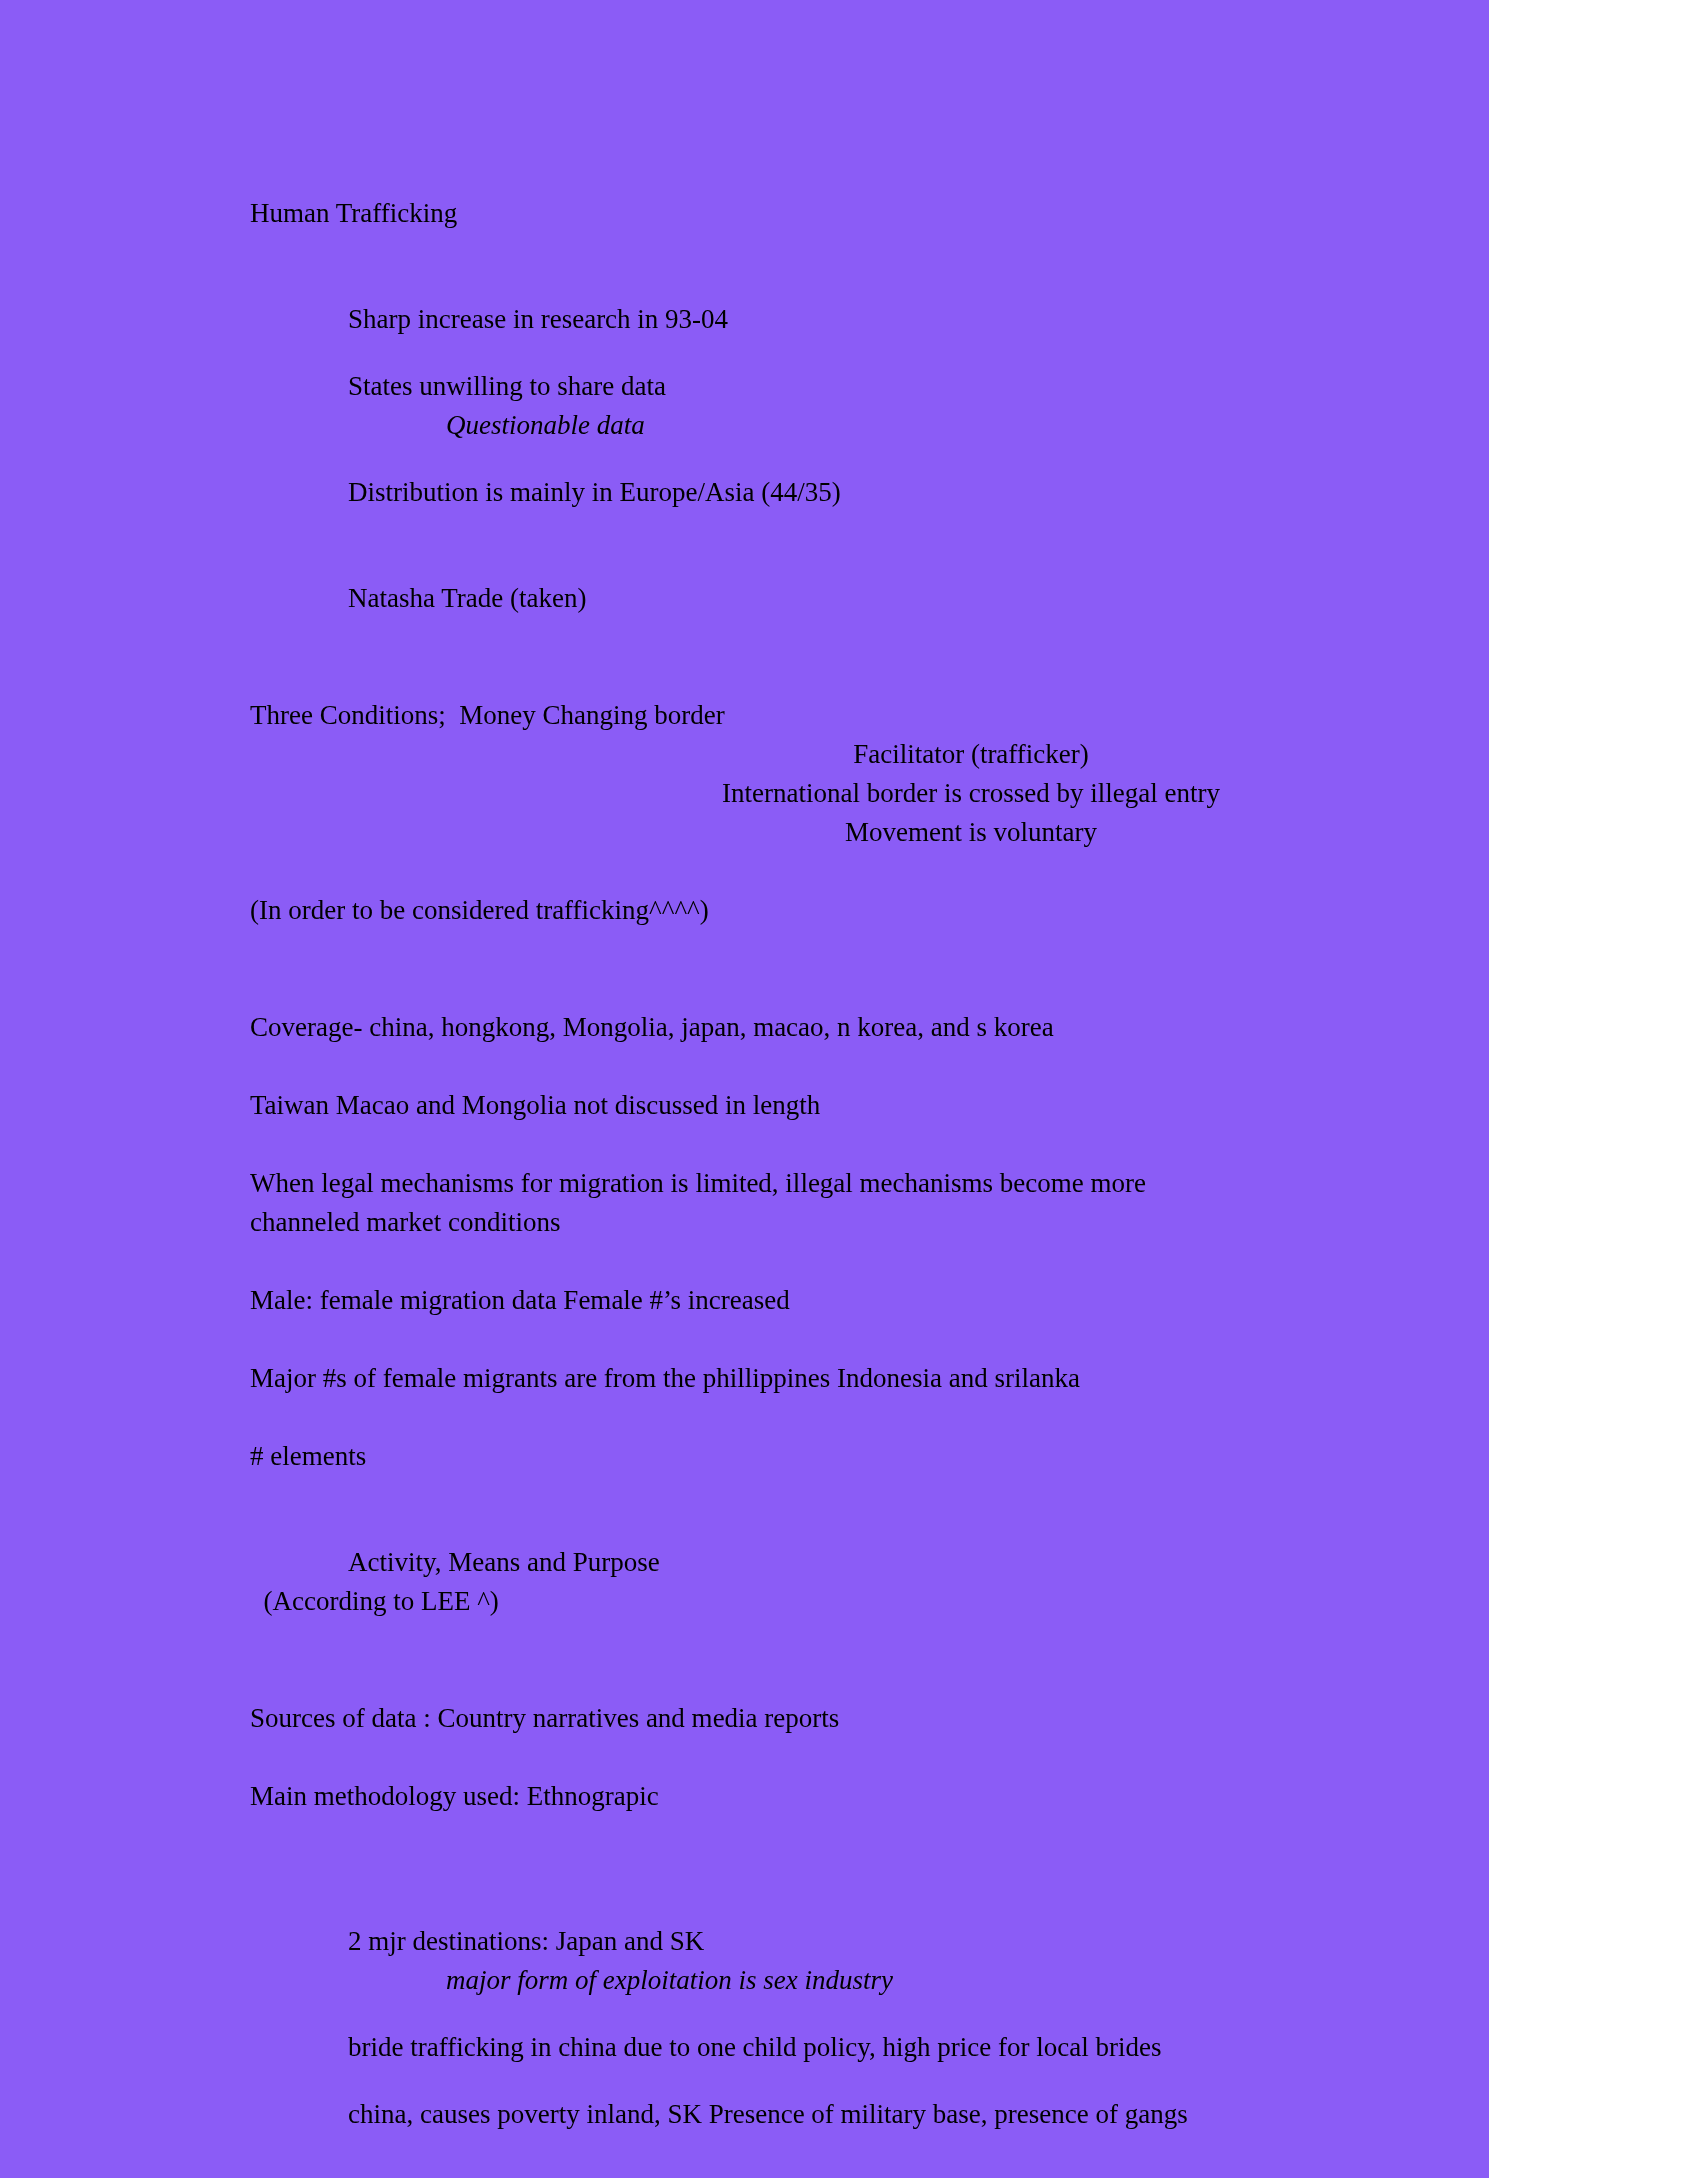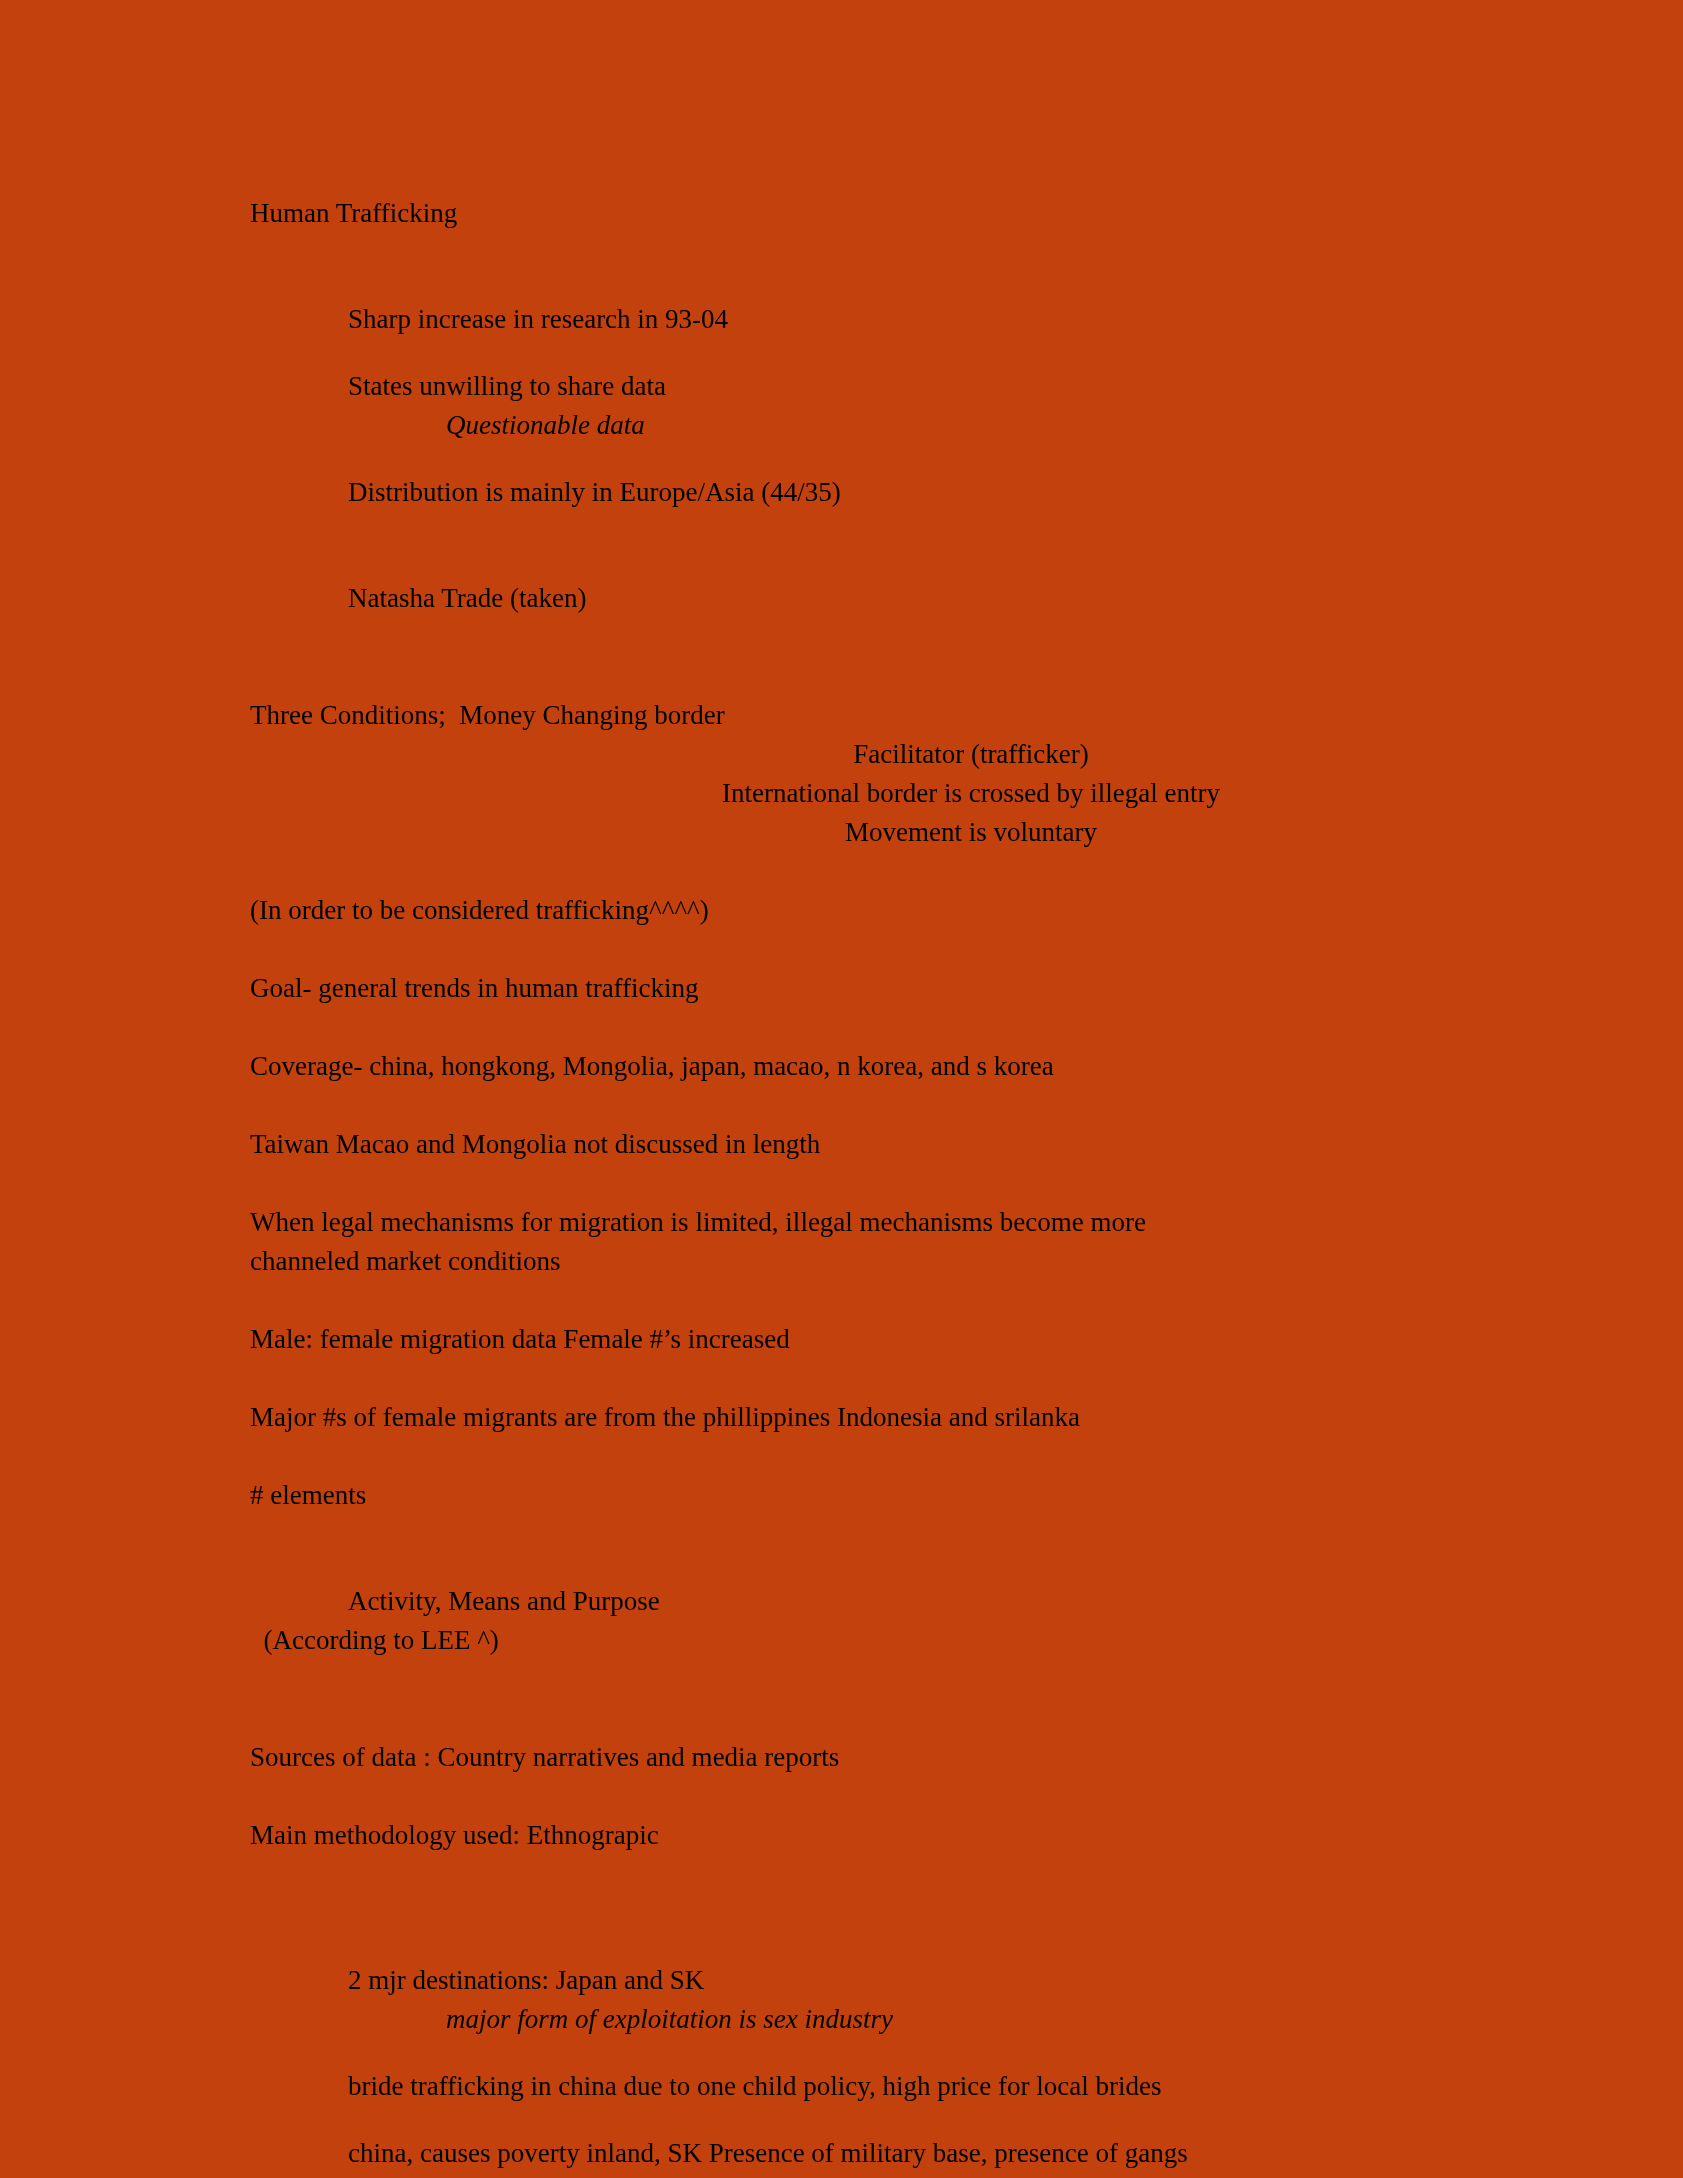--- a/index.html
+++ b/index.html
@@ -6,23 +6,23 @@
     margin: 0;
     padding: 0;
     background: #ffffff;
   }
   body {
     font-family: "Liberation Serif", "DejaVu Serif", serif;
     color: #000000;
   }
   .page {
     position: relative;
-    width: 1683px;
+    width: 1489px;
     height: 2178px;
-    background: #c2410c;
+    background: #8b5cf6;
     box-sizing: border-box;
     padding: 194px 287px 0 250px;
     overflow: hidden;
   }
   .doc-body {
     width: 1148px;
   }
   .line {
     font-size: 27px;
     line-height: 39px;
@@ -50,21 +50,20 @@
       <div class="line indent-1">Natasha Trade (taken)</div>
       <div class="line indent-0"></div>
       <div class="line indent-0"></div>
       <div class="line indent-0">Three Conditions;  Money Changing border</div>
       <div class="line indent-3">Facilitator (trafficker)</div>
       <div class="line indent-3">International border is crossed by illegal entry</div>
       <div class="line indent-3">Movement is voluntary</div>
       <div class="line indent-0"></div>
       <div class="line indent-0">(In order to be considered trafficking^^^^)</div>
       <div class="line indent-0"></div>
-      <div class="line indent-0">Goal- general trends in human trafficking</div>
       <div class="line indent-0"></div>
       <div class="line indent-0">Coverage- china, hongkong, Mongolia, japan, macao, n korea, and s korea</div>
       <div class="line indent-0"></div>
       <div class="line indent-0">Taiwan Macao and Mongolia not discussed in length</div>
       <div class="line indent-0"></div>
       <div class="line indent-0">When legal mechanisms for migration is limited, illegal mechanisms become more</div>
       <div class="line indent-0">channeled market conditions</div>
       <div class="line indent-0"></div>
       <div class="line indent-0">Male: female migration data Female #’s increased</div>
       <div class="line indent-0"></div>

